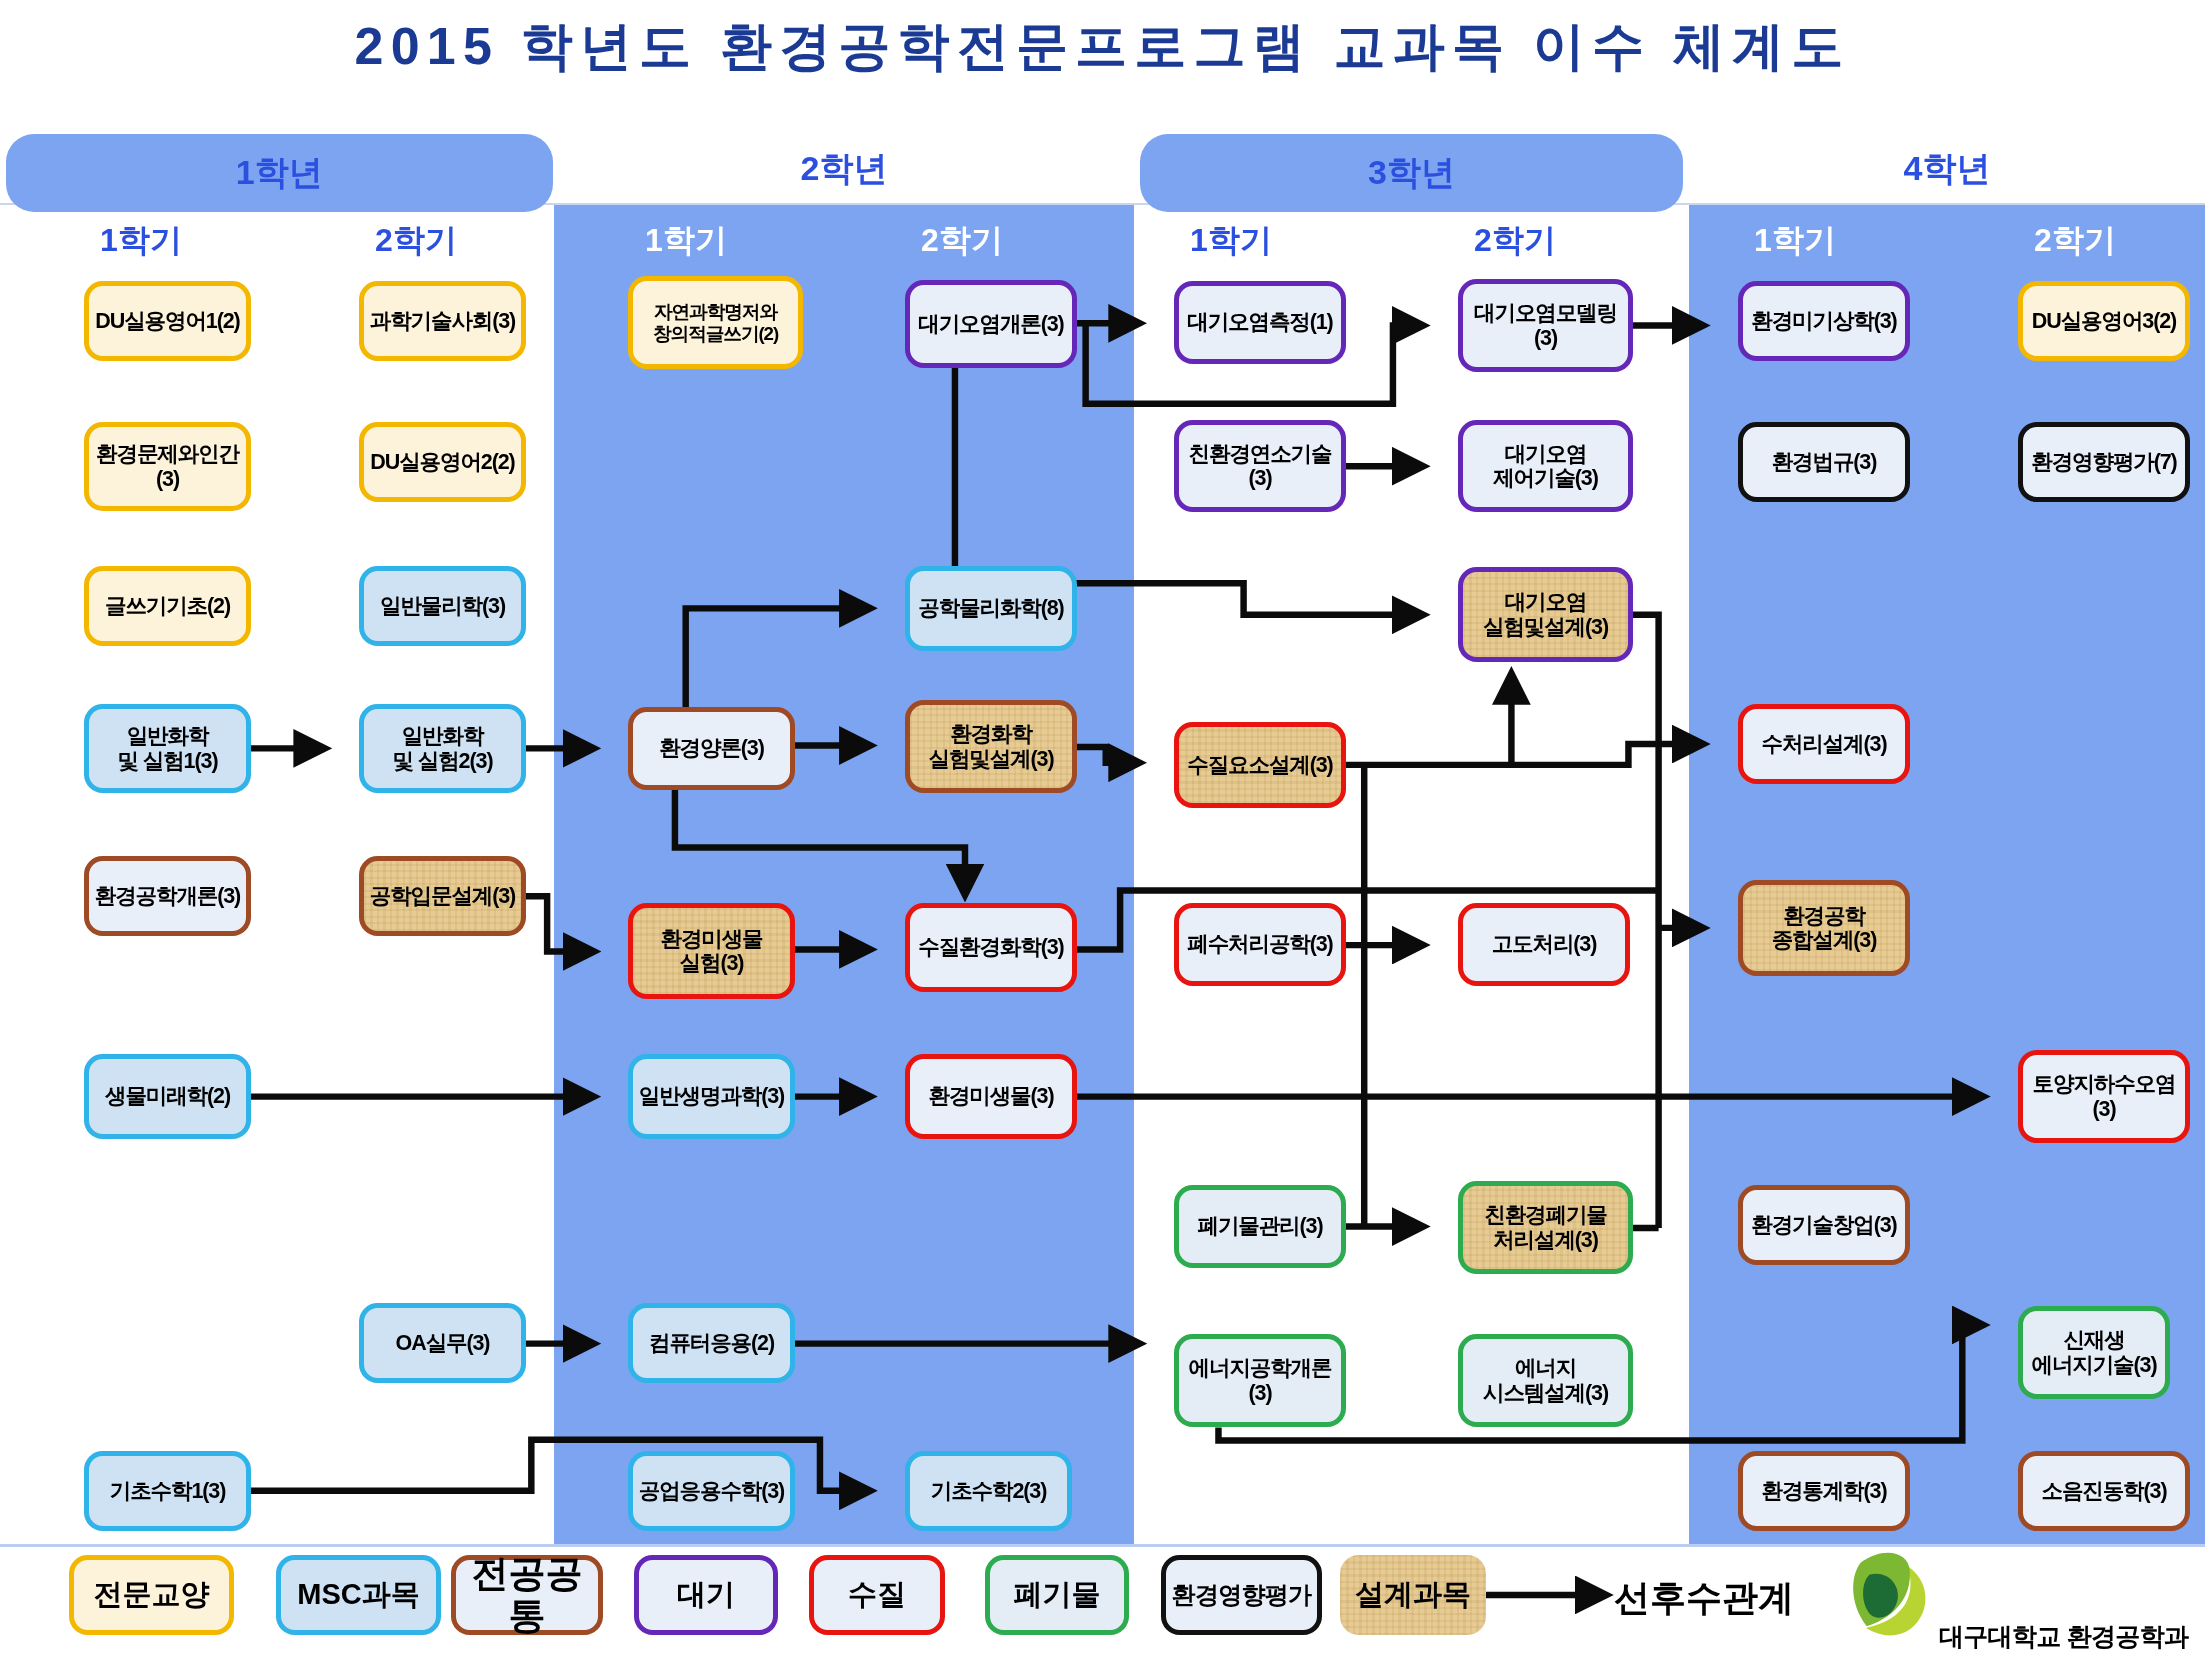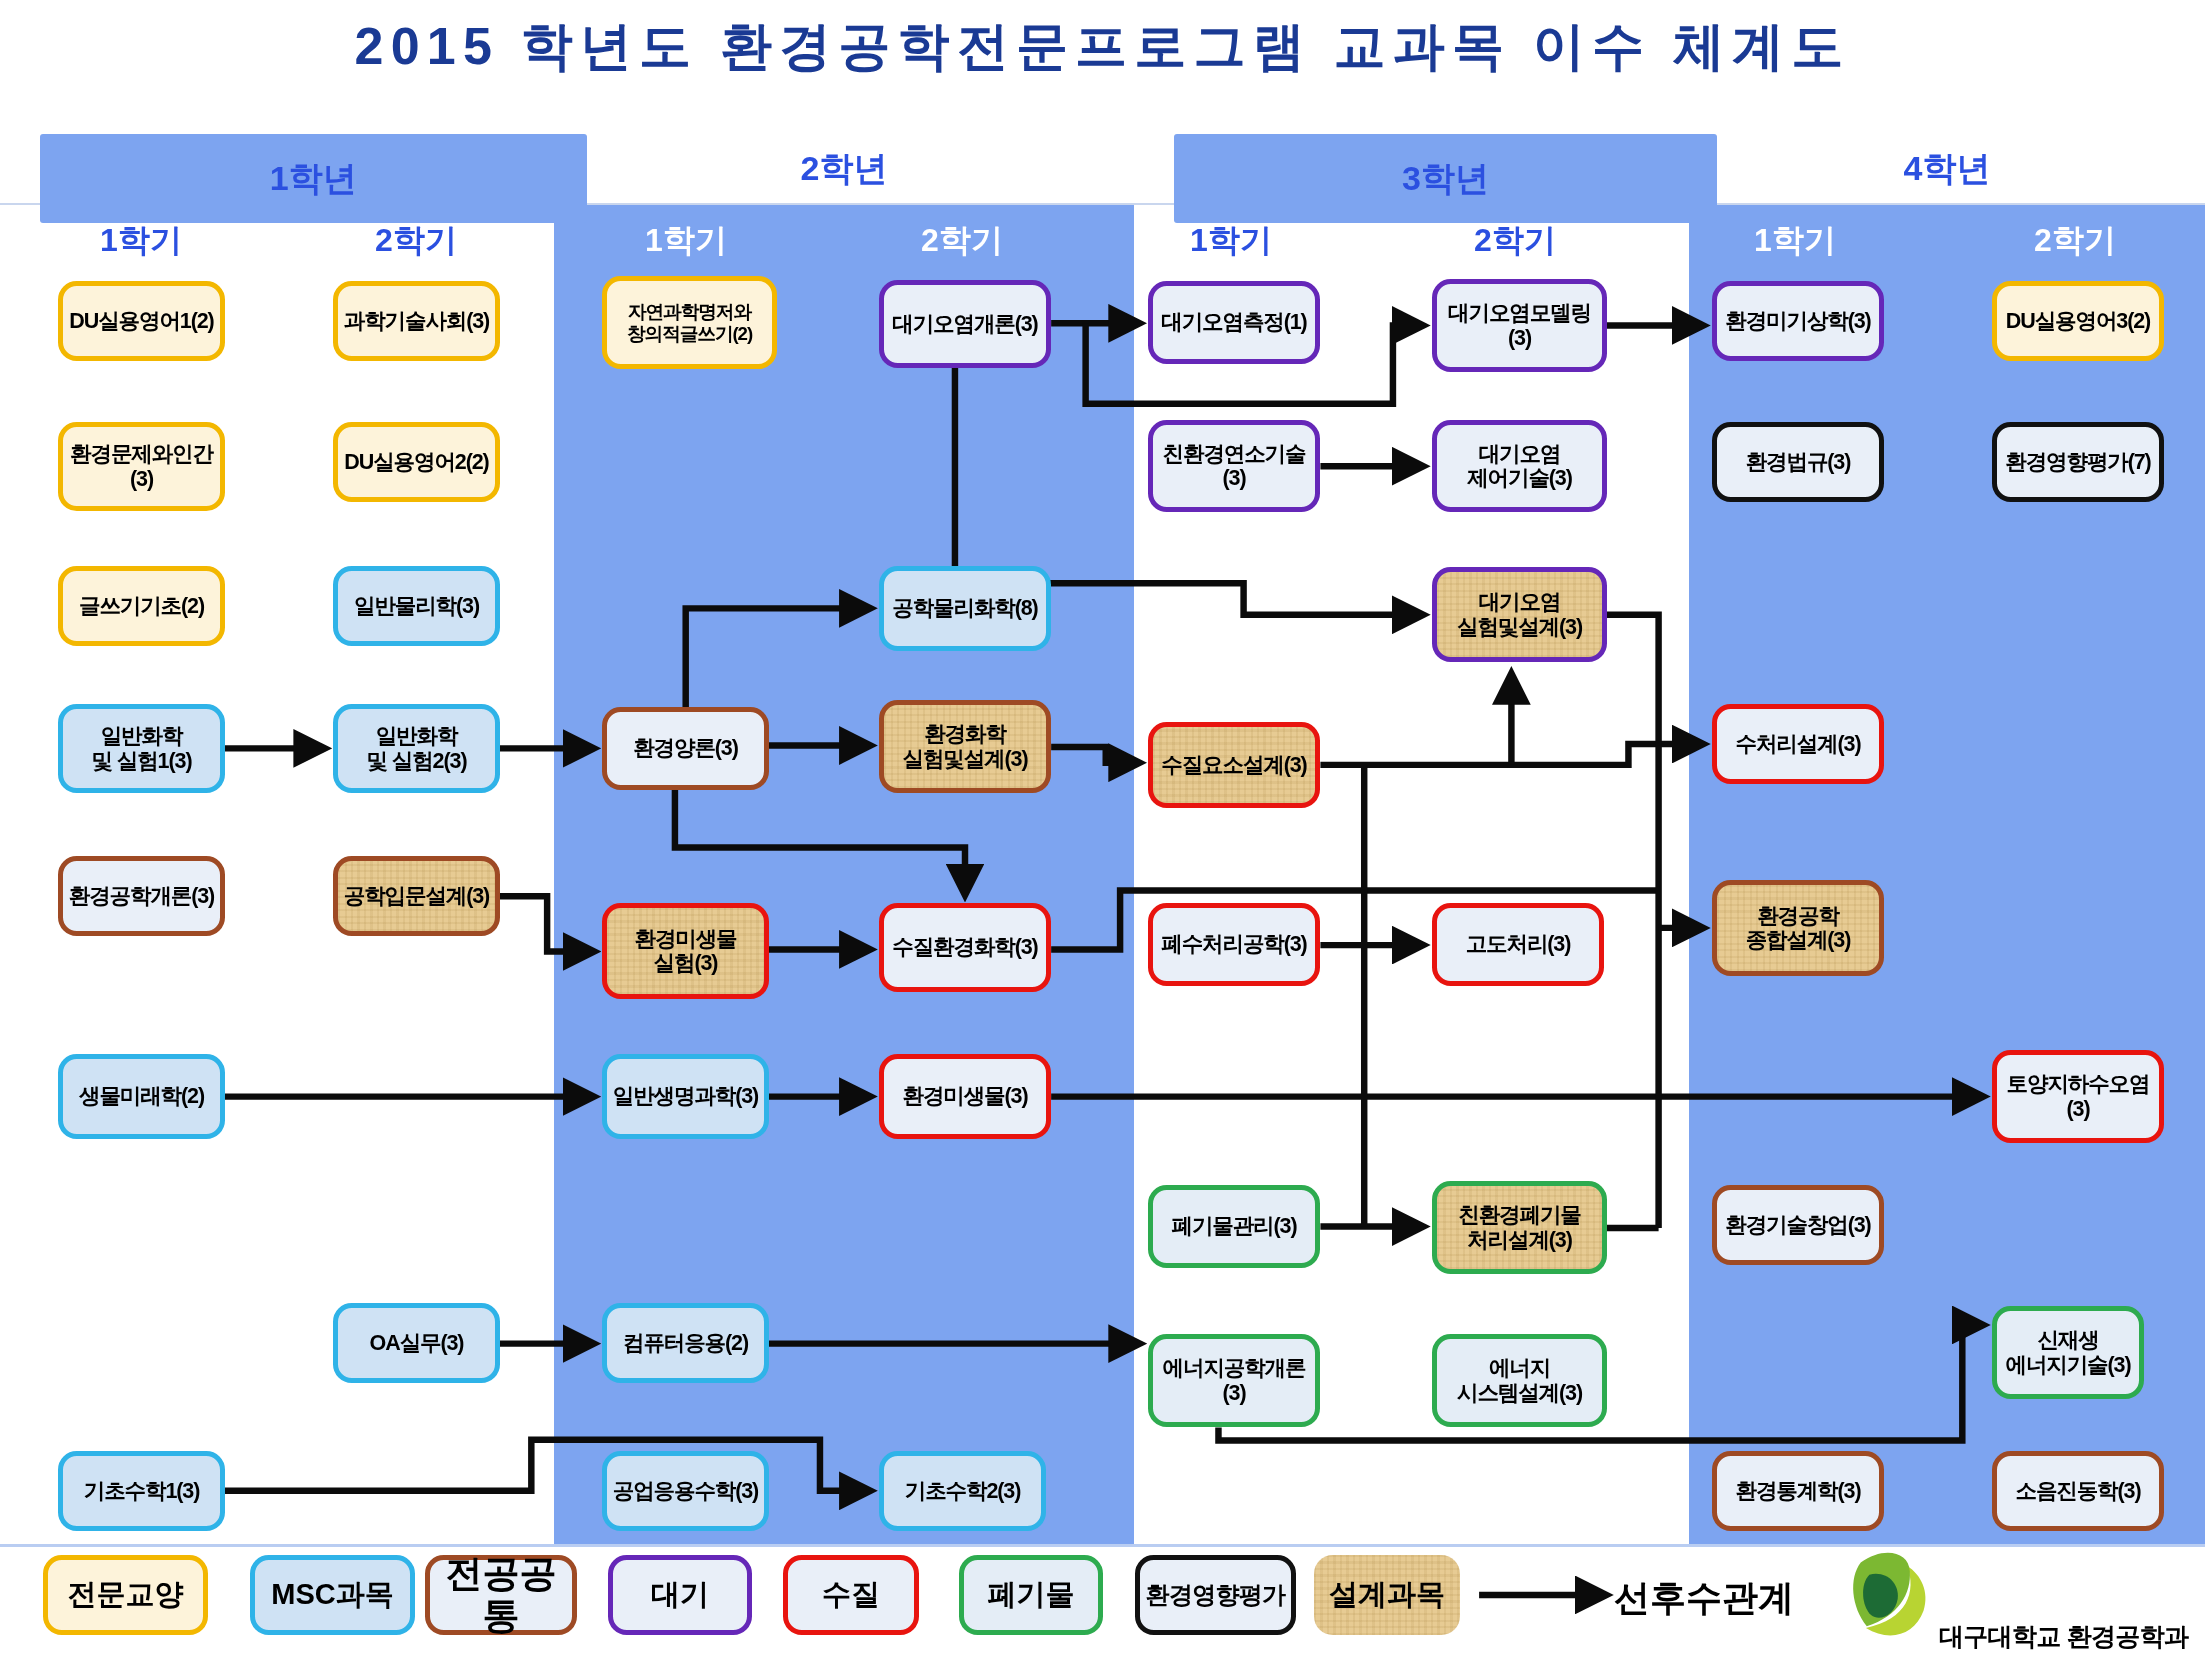--- a/index.html
+++ b/index.html
@@ -2,32 +2,32 @@
 <html style="font-size:11.5px"><head>
 <meta charset="utf-8">
 <style>
   html,body{margin:0;padding:0;background:#ffffff;}
   .stage{position:relative;width:2205px;height:1654px;background:#ffffff;overflow:hidden;
          font-family:"Liberation Sans",sans-serif;}
   .title{position:absolute;left:0;top:11.5px;width:2205px;text-align:center;
          font-size:52px;font-weight:800;letter-spacing:7.2px;color:#1a3a94;}
   .hairline{position:absolute;background:#c9d6ee;}
   .panel{position:absolute;background:#7da4f0;}
-  .year-banner{position:absolute;height:89px;background:#7da4f0;border-radius:3px;
+  .year-banner{position:absolute;height:78px;background:#7da4f0;border-radius:28px;
          display:flex;align-items:center;justify-content:center;
-         font-size:34px;font-weight:800;color:#2b50e0;margin-left:34px;}
+         font-size:34px;font-weight:800;color:#2b50e0;}
   .year-label{position:absolute;height:70px;display:flex;align-items:center;justify-content:center;
          font-size:34px;font-weight:800;color:#2b50e0;}
   .sem-label{position:absolute;width:172px;height:43px;display:flex;align-items:center;justify-content:center;
          font-size:32px;font-weight:800;color:#2b50e0;}
   .sem-label.on-blue{color:#ffffff;}
   .course{position:absolute;box-sizing:border-box;border:5.7px solid #888;border-radius:18.7px;
          background:#e9eff8;display:flex;align-items:center;justify-content:center;text-align:center;
          font-size:21.5px;font-weight:700;letter-spacing:-1.1px;line-height:1.14;color:#000;
-         white-space:pre-line;padding:2.9px;}
+         white-space:pre-line;padding:2.9px;margin-left:26px;}
   .course.small{font-size:18.7px;}
   .cat-liberal{border-color:#f3b700;background:#fdf3da;}
   .cat-msc{border-color:#2fb3e8;background:#cfe2f4;}
   .cat-common{border-color:#9e4a24;}
   .cat-air{border-color:#6527b8;}
   .cat-water{border-color:#e8140f;}
   .cat-waste{border-color:#2dab4f;background:#e4edf6;}
   .cat-eia{border-color:#111111;}
   .design{background:
       repeating-linear-gradient(0deg, rgba(146,108,34,.10) 0 2.2px, transparent 2.2px 6.5px),

